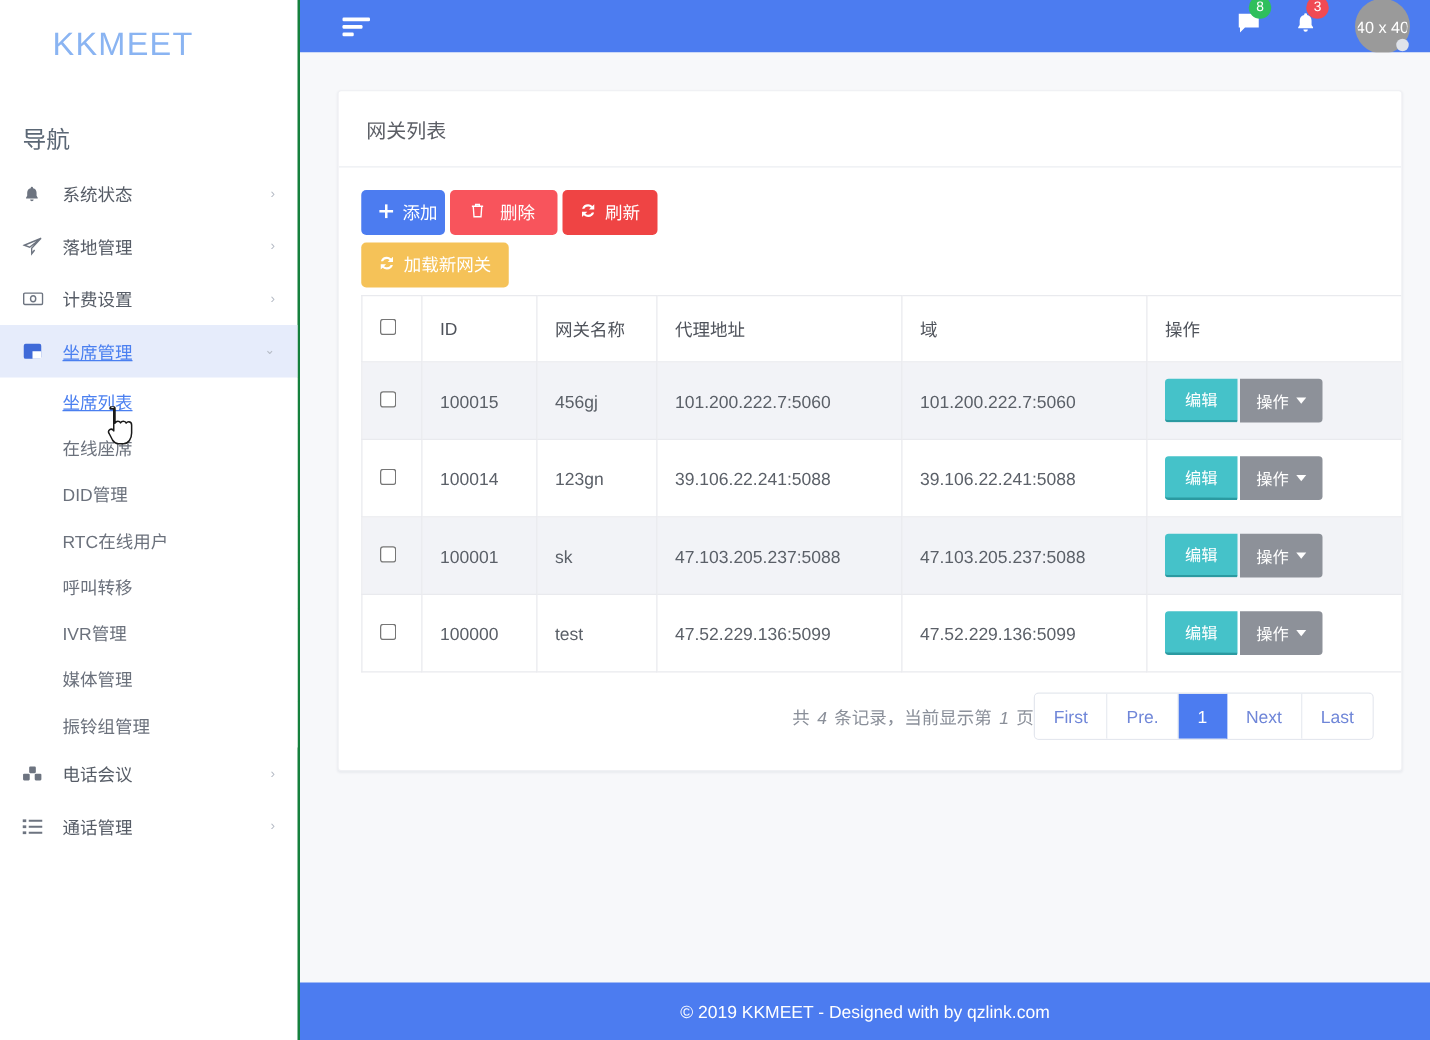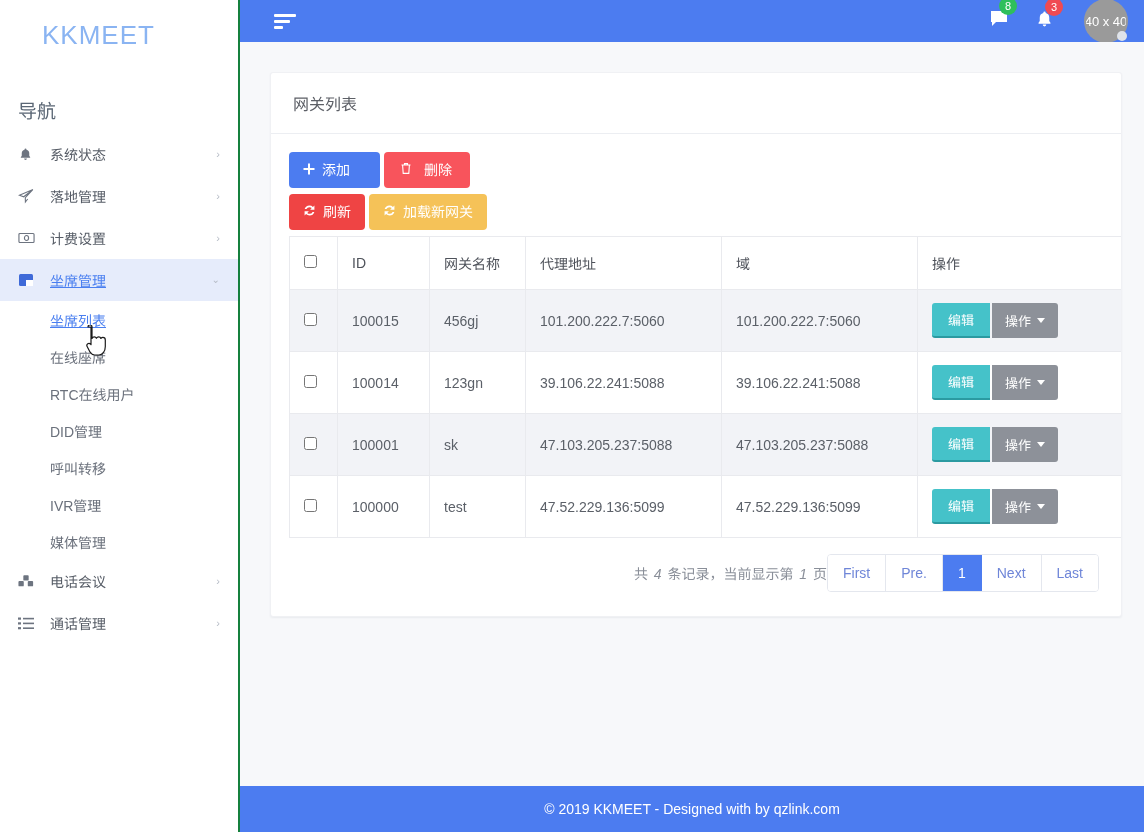--- a/index.html
+++ b/index.html
@@ -102,21 +102,21 @@
   }
   .card-body { padding: 18px 18px 8px 18px; }
 
   
   .btn-row { display: flex; flex-wrap: wrap; width: 262px; }
   .btn {
     border: none; border-radius: 4px; color: #fff; font-size: 14px;
     padding: 9px 14px; cursor: pointer; display: inline-flex; align-items: center;
     gap: 7px; font-family: inherit; margin: 0 4px 6px 0; line-height: 18px;
   }
-  .btn.blue { background: #4c7cf0; padding-right: 30px; justify-content: flex-end; }
+  .btn.blue { background: #4c7cf0; padding-right: 6px; justify-content: flex-end; }
   .btn.red { background: #f8545c; padding-left: 16px; padding-right: 18px; gap: 12px;}
   .btn.green { background: #ef4444; }
   .btn.amber { background: #f5c258; }
 
   
   table.grid { width: 100%; border-collapse: collapse; table-layout: fixed; font-size: 14px; }
   table.grid th, table.grid td {
     border: 1px solid #e9eaee; padding: 13px 14px; text-align: left;
     color: #5b6068; vertical-align: middle; font-weight: 400;
   }
@@ -229,33 +229,36 @@
       <span class="caret down">⌄</span>
     </div>
 
     <div class="sub-item current">
       <span class="sub-label">坐席列表</span>
     </div>
     <div class="sub-item">
       <span class="sub-label">在线座席</span>
     </div>
     <div class="sub-item">
+      <span class="sub-label">DID管理</span>
+    </div>
+    <div class="sub-item">
       <span class="sub-label">RTC在线用户</span>
     </div>
     <div class="sub-item">
-      <span class="sub-label">DID管理</span>
-    </div>
-    <div class="sub-item">
       <span class="sub-label">呼叫转移</span>
     </div>
     <div class="sub-item">
       <span class="sub-label">IVR管理</span>
     </div>
     <div class="sub-item">
       <span class="sub-label">媒体管理</span>
+    </div>
+    <div class="sub-item">
+      <span class="sub-label">振铃组管理</span>
     </div>
 
     <div class="nav-item">
       <span class="nav-ico">
         <svg width="16" height="14" viewBox="0 0 18 14" fill="currentColor">
             <rect x="6" y="0.5" width="6" height="6" rx="1"></rect>
             <rect x="0.5" y="7" width="6" height="6" rx="1"></rect>
             <rect x="11" y="7" width="6" height="6" rx="1"></rect>
           </svg>
       </span>

